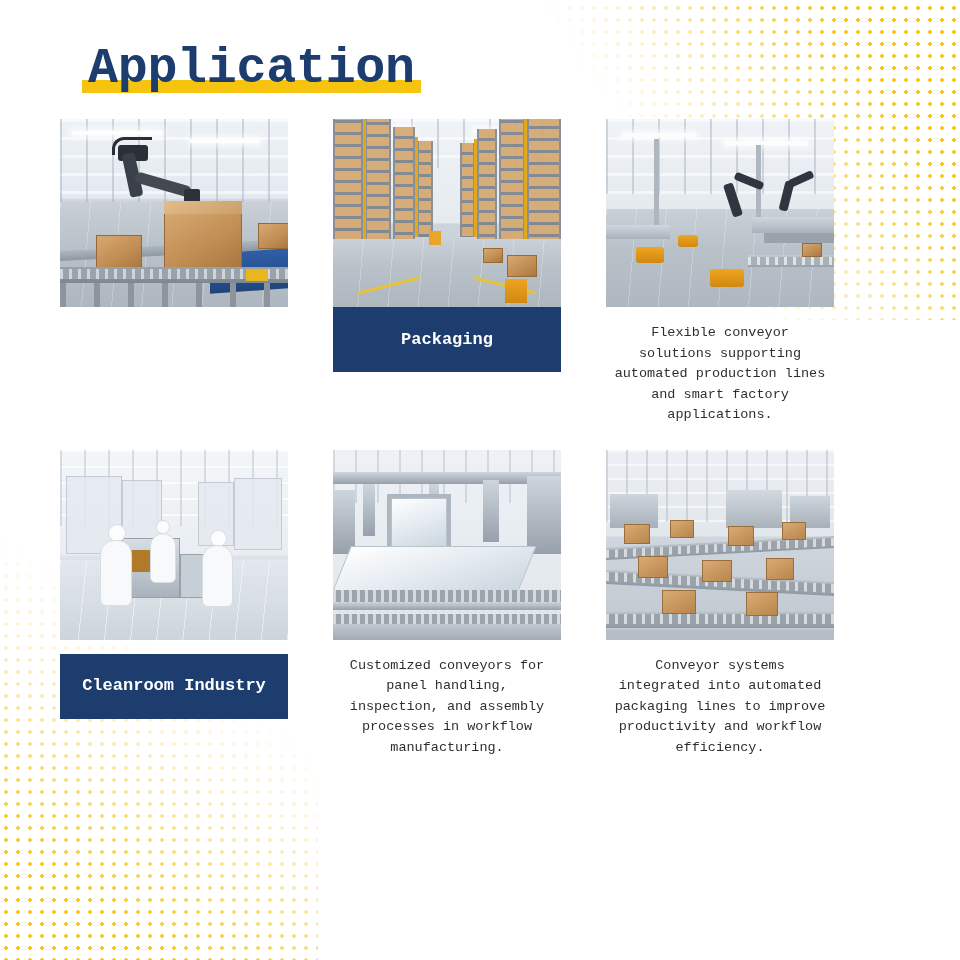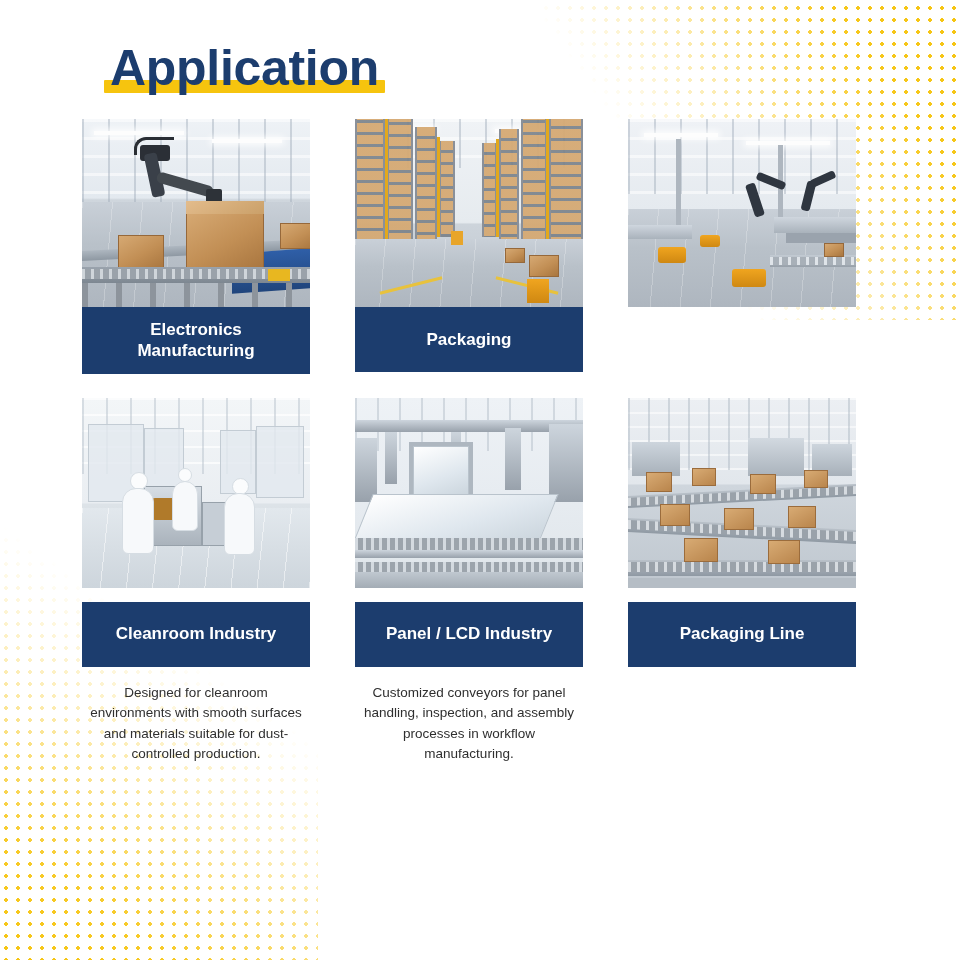--- a/index.html
+++ b/index.html
@@ -38,21 +38,22 @@
     background-size: 12px 12px;
     -webkit-mask-image: linear-gradient(35deg, rgba(0,0,0,1) 0%, rgba(0,0,0,0.9) 20%, rgba(0,0,0,0.3) 46%, rgba(0,0,0,0) 66%);
     mask-image: linear-gradient(35deg, rgba(0,0,0,1) 0%, rgba(0,0,0,0.9) 20%, rgba(0,0,0,0.3) 46%, rgba(0,0,0,0) 66%);
   }
 
   .page {
     position: relative;
     z-index: 2;
     width: 869px;
     height: 960px;
-    padding: 42px 70px 0 82px;
+    padding: 42px 70px 0 60px;
+    font-family: Liberation Mono, monospace;
   }
 
   
   .title-block {
     margin-bottom: 22px;
   }
   .title-line {
     position: relative;
     display: inline-block;
     font-size: 50px;
@@ -249,23 +250,20 @@
         <div class="ph p1-blue"></div>
         <div class="ph box p1-box-b"></div>
         <div class="ph box p1-box-a"></div>
         <div class="ph box p1-box-main"></div>
         <div class="ph box-top p1-box-main-top"></div>
         <div class="ph conv-belt p1-conv-main"></div>
         <div class="ph roller-row" style="left:0;top:150px;width:228px;height:10px;"></div>
         <div class="ph p1-conv-legs"></div>
         <div class="ph p1-yellow"></div>
       </div>
-      <div class="card-band two-line">
-        <span>Electronics Manufacturing</span>
-      </div>
     </div>
 
     <div class="card">
       <div class="card-photo">
         <div class="ph bg-hall" style="background:linear-gradient(180deg,#f0f3f6 0%,#e6ebef 55%,#cdd4db 56%,#bcc4cc 100%);"></div>
         <div class="ph ceil" style="height:26%;"></div>
         <div class="ph lamp" style="left:20px;top:8px;width:60px;"></div>
         <div class="ph lamp" style="left:140px;top:10px;width:60px;"></div>
 
         <div class="w-rack" style="left:0;  bottom:36%; width:30px; height:140px;"></div>
@@ -319,20 +317,21 @@
         <div class="af-table" style="left:0;top:106px;width:64px;height:14px;"></div>
 
         <div class="af-agv" style="left:30px;top:128px;width:28px;height:16px;"></div>
         <div class="af-agv" style="left:72px;top:116px;width:20px;height:12px;"></div>
         <div class="af-agv" style="left:104px;top:150px;width:34px;height:18px;"></div>
 
         <div style="position:absolute;left:142px;top:136px;width:86px;height:12px;background:linear-gradient(180deg,#c3cbd3,#98a1aa);"></div>
         <div style="position:absolute;left:142px;top:138px;width:86px;height:8px;background:repeating-linear-gradient(90deg,#dfe4e9 0 3px,#a8b0b8 3px 9px);"></div>
         <div class="box" style="position:absolute;left:196px;top:124px;width:20px;height:14px;"></div>
       </div>
+      <div class="card-desc">Flexible conveyor solutions supporting automated production lines and smart factory applications.</div>
     </div>
   </div>
 
   <div class="grid row2">
 
     <div class="card">
       <div class="card-photo">
         <div class="ph cr-bg"></div>
 
         <div style="position:absolute;inset:0 0 60% 0;background:repeating-linear-gradient(90deg,rgba(185,195,205,.5) 0 2px,rgba(0,0,0,0) 2px 24px),repeating-linear-gradient(180deg,rgba(255,255,255,.7) 0 2px,rgba(0,0,0,0) 2px 16px);"></div>
@@ -352,21 +351,20 @@
         <div class="cr-worker-head" style="left:48px;top:74px;width:18px;height:18px;"></div>
         <div class="cr-worker-body" style="left:40px;top:90px;width:32px;height:66px;"></div>
         <div class="cr-worker-head" style="left:150px;top:80px;width:17px;height:17px;"></div>
         <div class="cr-worker-body" style="left:142px;top:95px;width:31px;height:62px;"></div>
         <div class="cr-worker-head" style="left:96px;top:70px;width:14px;height:14px;"></div>
         <div class="cr-worker-body" style="left:90px;top:83px;width:26px;height:50px;"></div>
       </div>
       <div class="card-band">
         <span>Cleanroom Industry</span>
       </div>
-      <div class="card-desc">Designed for cleanroom environments with smooth surfaces and materials suitable for dust-controlled production.</div>
     </div>
 
     <div class="card">
       <div class="card-photo">
         <div class="ph lcd-bg"></div>
         <div style="position:absolute;inset:0 0 72% 0;background:repeating-linear-gradient(90deg,rgba(175,186,197,.45) 0 2px,rgba(0,0,0,0) 2px 22px);"></div>
 
         <div class="lcd-gantry" style="left:0;top:22px;width:228px;height:12px;"></div>
         <div class="lcd-gantry" style="left:30px;top:34px;width:12px;height:52px;"></div>
         <div class="lcd-gantry" style="left:96px;top:34px;width:10px;height:44px;"></div>
@@ -375,23 +373,20 @@
         <div class="lcd-gantry" style="left:0;top:40px;width:22px;height:64px;"></div>
 
         <div class="lcd-frame" style="left:54px;top:44px;width:64px;height:58px;"></div>
         <div class="lcd-sheet" style="left:58px;top:48px;width:56px;height:50px;"></div>
 
         <div class="lcd-sheet" style="left:8px;top:96px;width:186px;height:48px;transform:skewX(-22deg);"></div>
         <div class="lcd-roller" style="left:0;top:140px;width:228px;height:12px;"></div>
         <div class="lcd-gantry" style="left:0;top:152px;width:228px;height:8px;"></div>
         <div class="lcd-roller" style="left:0;top:164px;width:228px;height:10px;"></div>
         <div class="lcd-gantry" style="left:0;top:174px;width:228px;height:16px;background:linear-gradient(180deg,#c0c8d0,#a3acb5);"></div>
-      </div>
-      <div class="card-band">
-        <span>Panel / LCD Industry</span>
       </div>
       <div class="card-desc">Customized conveyors for panel handling, inspection, and assembly processes in workflow manufacturing.</div>
     </div>
 
     <div class="card">
       <div class="card-photo">
         <div class="ph pk-bg"></div>
         <div style="position:absolute;inset:0 0 62% 0;background:repeating-linear-gradient(90deg,rgba(170,181,192,.45) 0 2px,rgba(0,0,0,0) 2px 20px),repeating-linear-gradient(180deg,rgba(255,255,255,.55) 0 2px,rgba(0,0,0,0) 2px 14px);"></div>
 
         <div style="position:absolute;left:4px;top:44px;width:48px;height:34px;background:linear-gradient(180deg,#cdd5dd,#a7b0b9);"></div>
@@ -410,18 +405,16 @@
         <div class="pk-box" style="left:122px;top:76px;width:26px;height:20px;"></div>
         <div class="pk-box" style="left:176px;top:72px;width:24px;height:18px;"></div>
         <div class="pk-box" style="left:32px;top:106px;width:30px;height:22px;"></div>
         <div class="pk-box" style="left:96px;top:110px;width:30px;height:22px;"></div>
         <div class="pk-box" style="left:160px;top:108px;width:28px;height:22px;"></div>
         <div class="pk-box" style="left:56px;top:140px;width:34px;height:24px;"></div>
         <div class="pk-box" style="left:140px;top:142px;width:32px;height:24px;"></div>
 
         <div style="position:absolute;left:0;right:0;bottom:0;height:10px;background:#b5bdc5;"></div>
       </div>
-      <div class="card-band">
-        <span>Packaging Line</span>
-      </div>
+      <div class="card-desc">Conveyor systems integrated into automated packaging lines to improve productivity and workflow efficiency.</div>
     </div>
   </div>
 </div>
 
 </body></html>

